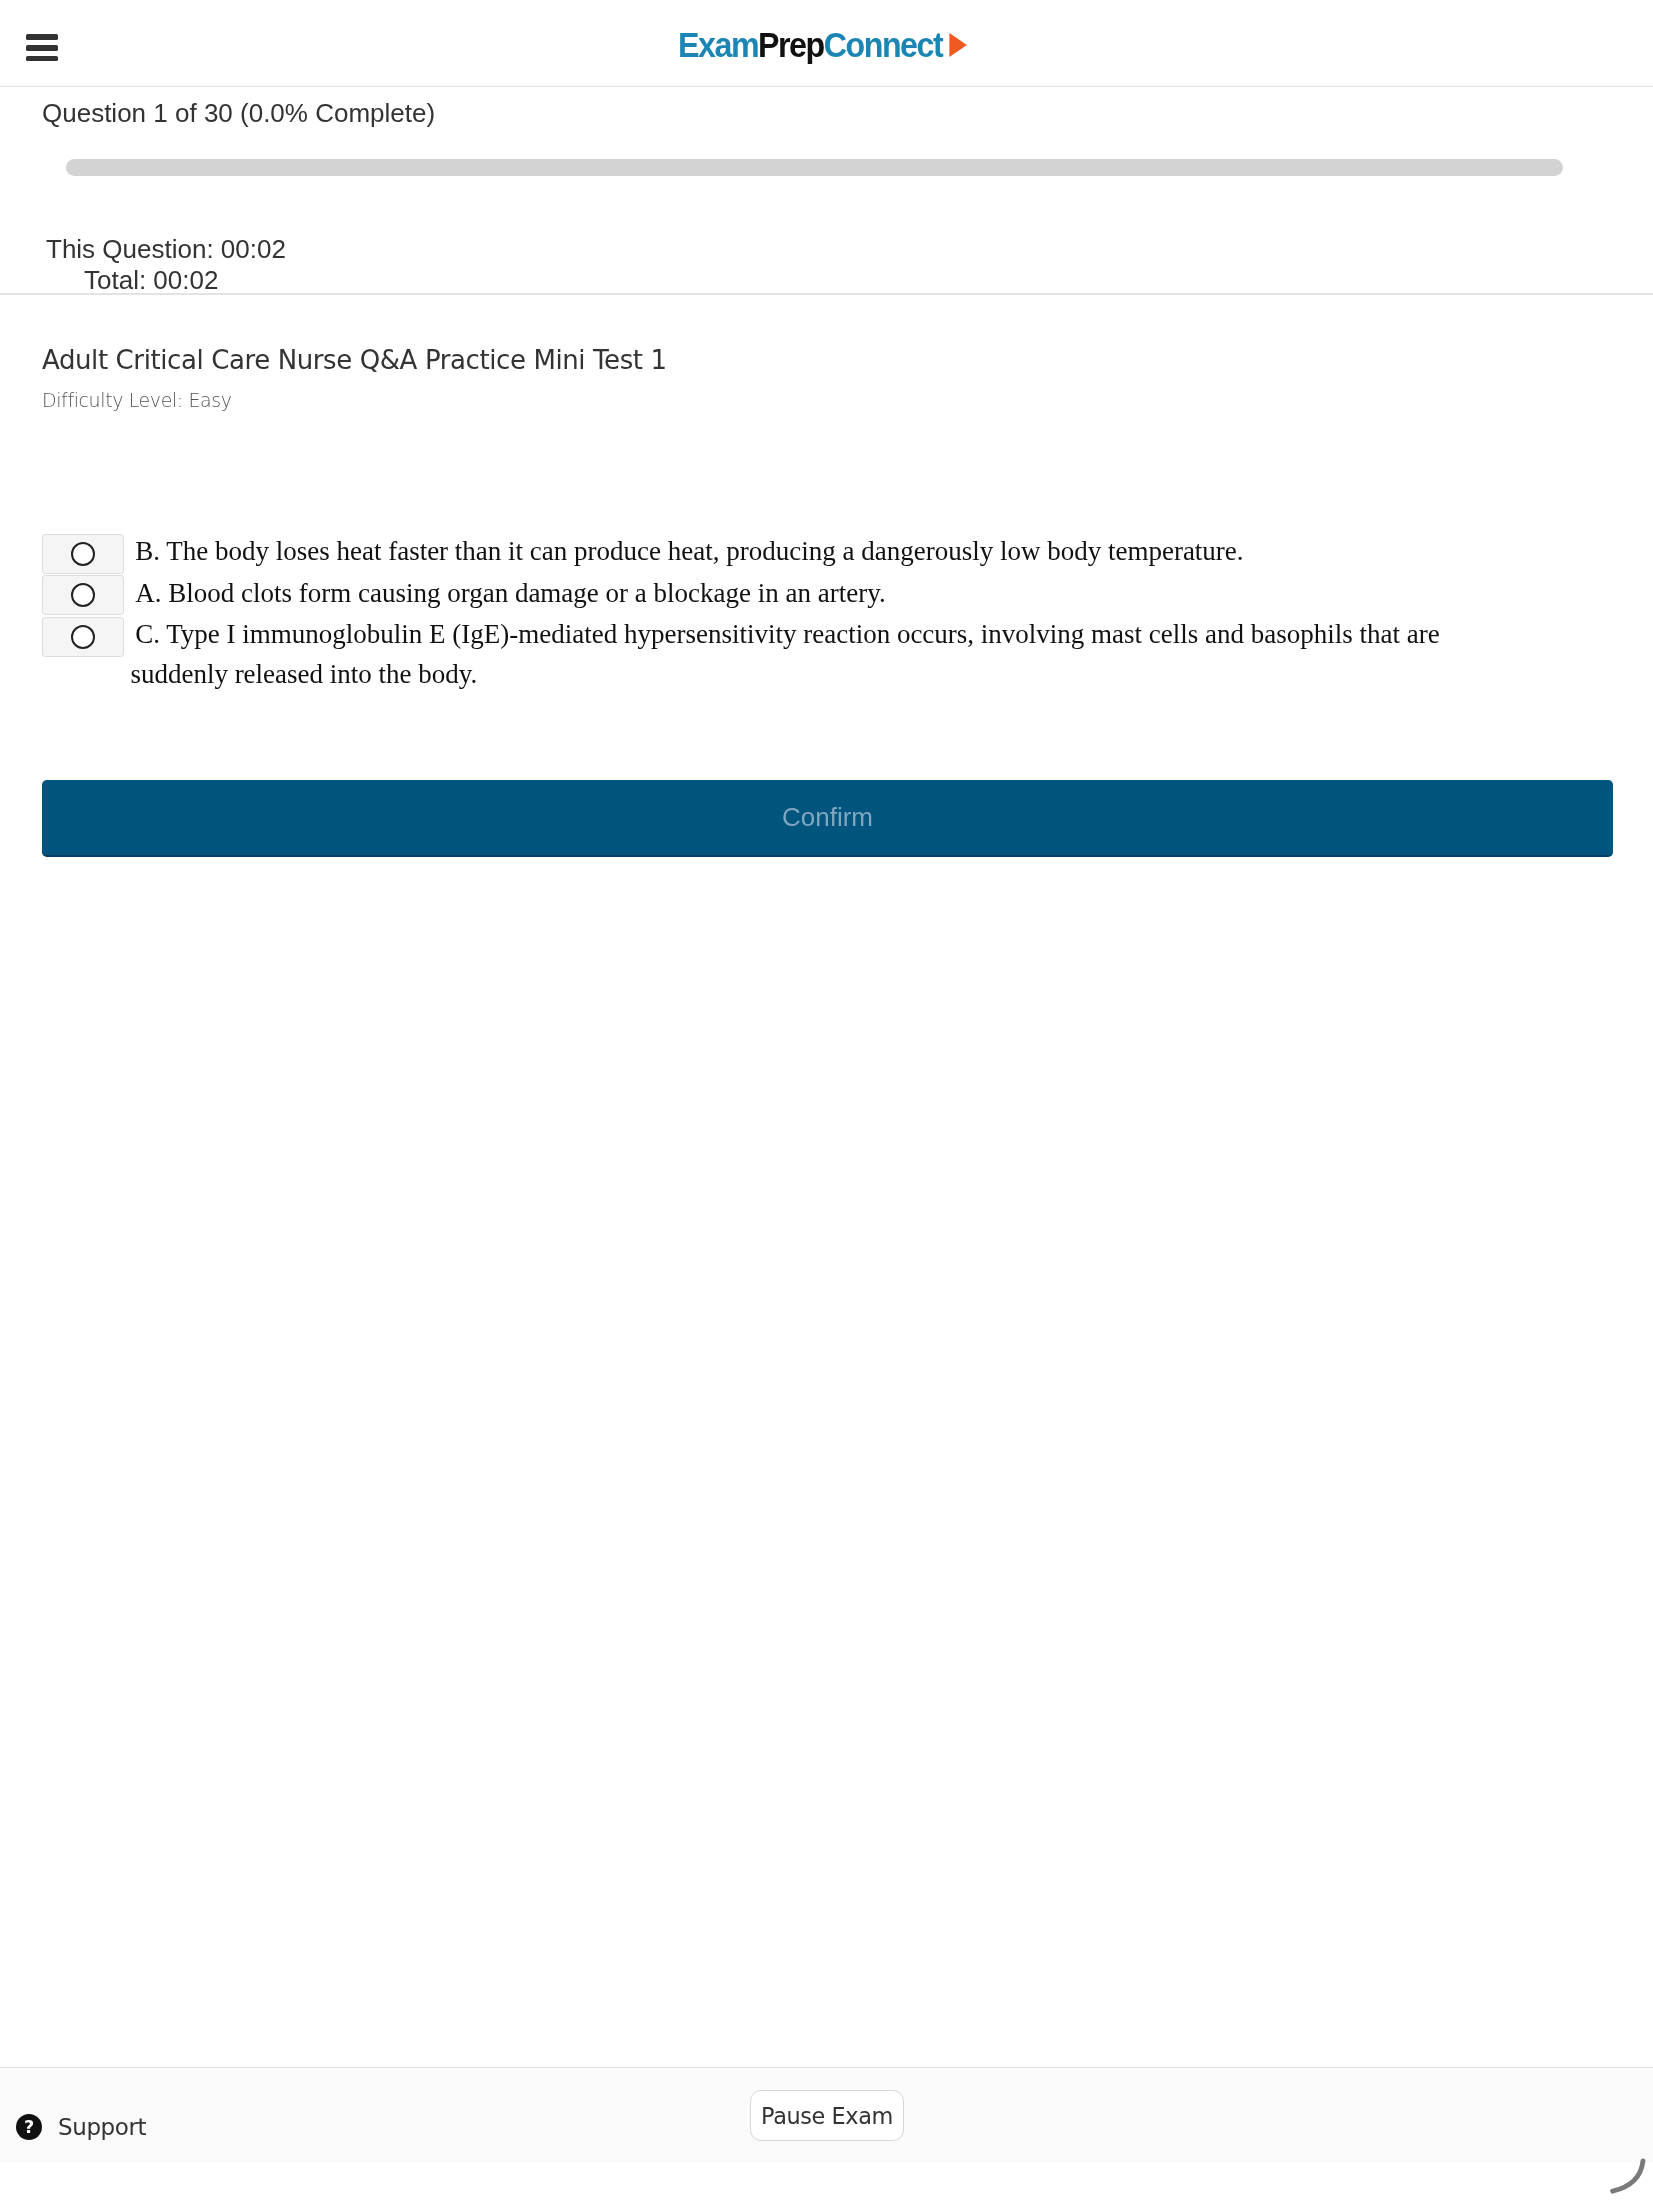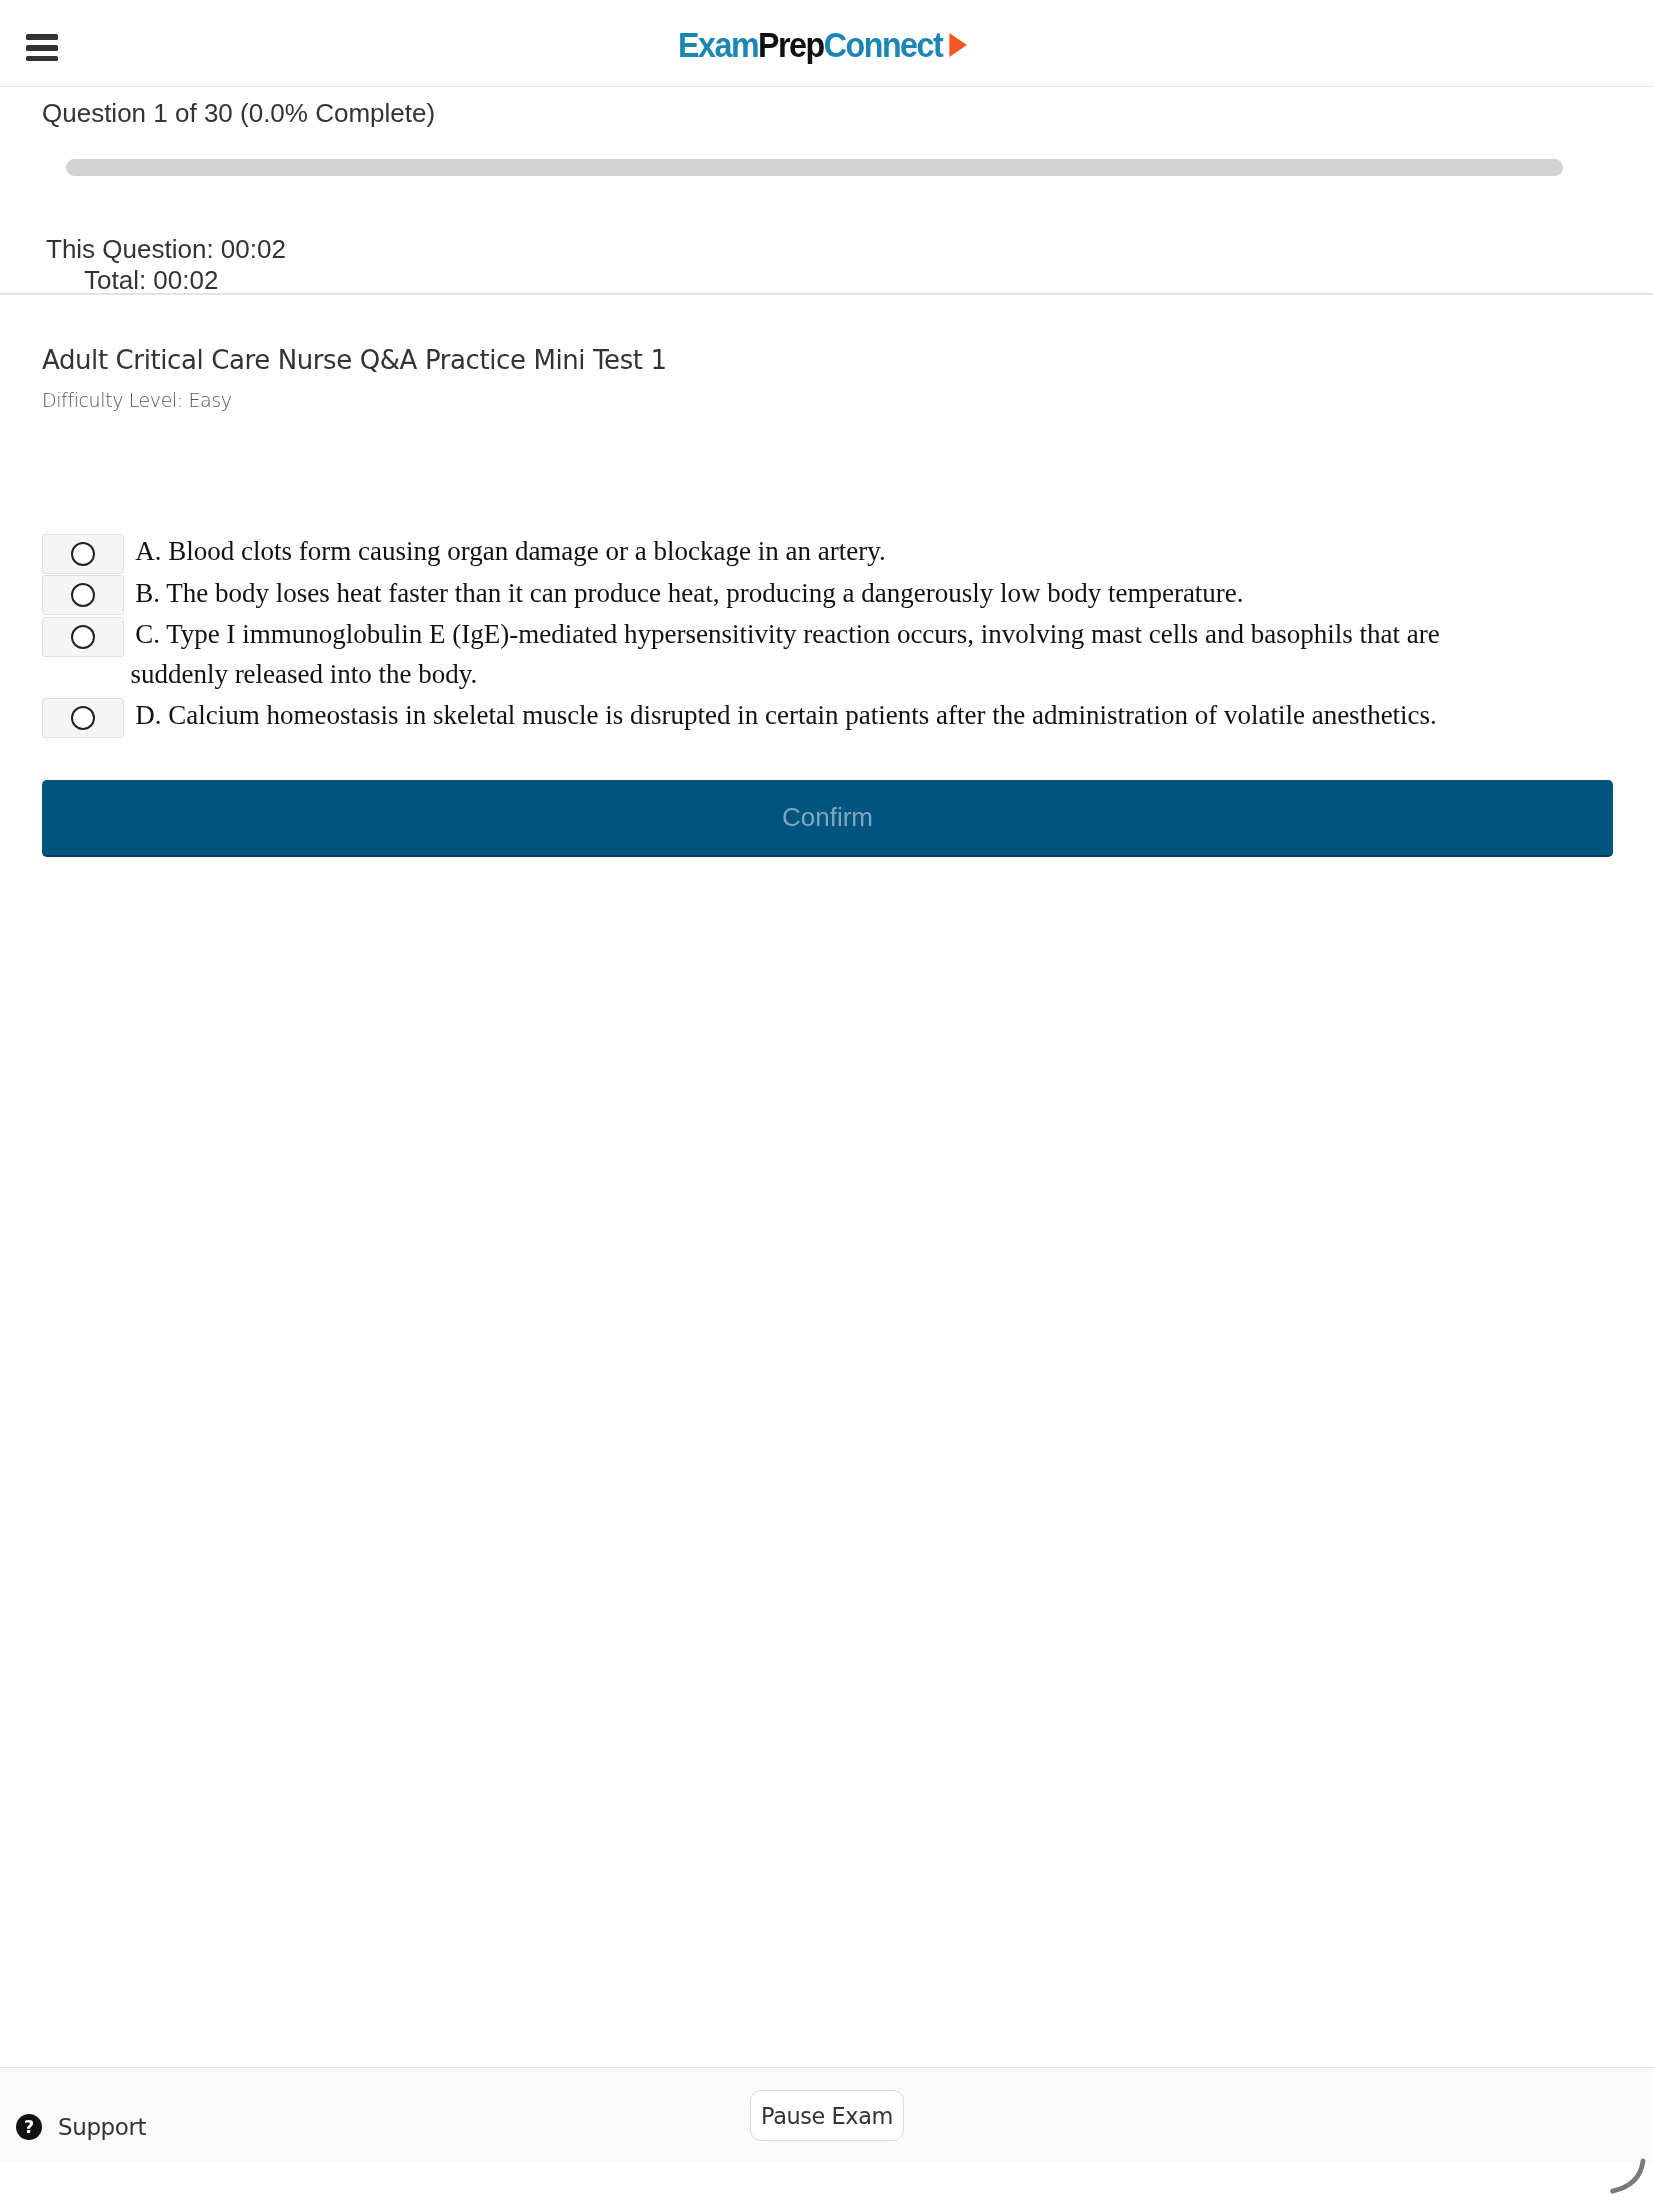--- a/index.html
+++ b/index.html
@@ -176,45 +176,39 @@
 
   <div class="exam-title">Adult Critical Care Nurse Q&amp;A Practice Mini Test 1</div>
   <div class="difficulty">Difficulty Level: Easy</div>
 
 
   <div class="answers">
     <div class="answer">
       <div class="radio-box">
         <div class="radio-circle"></div>
       </div>
-      <div class="answer-text">A.  Blood clots form causing organ damage or a blockage in an artery.</div>
+      <div class="answer-text">B.  The body loses heat faster than it can produce heat, producing a dangerously low body temperature.</div>
     </div>
     <div class="answer">
       <div class="radio-box">
         <div class="radio-circle"></div>
       </div>
-      <div class="answer-text">B.  The body loses heat faster than it can produce heat, producing a dangerously low body temperature.</div>
+      <div class="answer-text">A.  Blood clots form causing organ damage or a blockage in an artery.</div>
     </div>
     <div class="answer multi">
       <div class="radio-box">
         <div class="radio-circle"></div>
       </div>
       <div class="answer-text">
         <span>C.  Type I immunoglobulin E (IgE)-mediated hypersensitivity reaction occurs, involving mast cells and basophils that are</span>
       </div>
     </div>
     <div class="answer" style="margin-top:-1.6px;">
       <div style="width:82px;flex:0 0 auto;"></div>
       <div class="answer-text" style="padding-left:6.4px;">suddenly released into the body.</div>
-    </div>
-    <div class="answer gap">
-      <div class="radio-box">
-        <div class="radio-circle"></div>
-      </div>
-      <div class="answer-text">D.  Calcium homeostasis in skeletal muscle is disrupted in certain patients after the administration of volatile anesthetics.</div>
     </div>
   </div>
 
   <button class="confirm-btn">Confirm</button>
 
   <div class="footer">
     <div class="support">
       <span class="support-icon">?</span>
       <span class="support-label">Support</span>
     </div>

